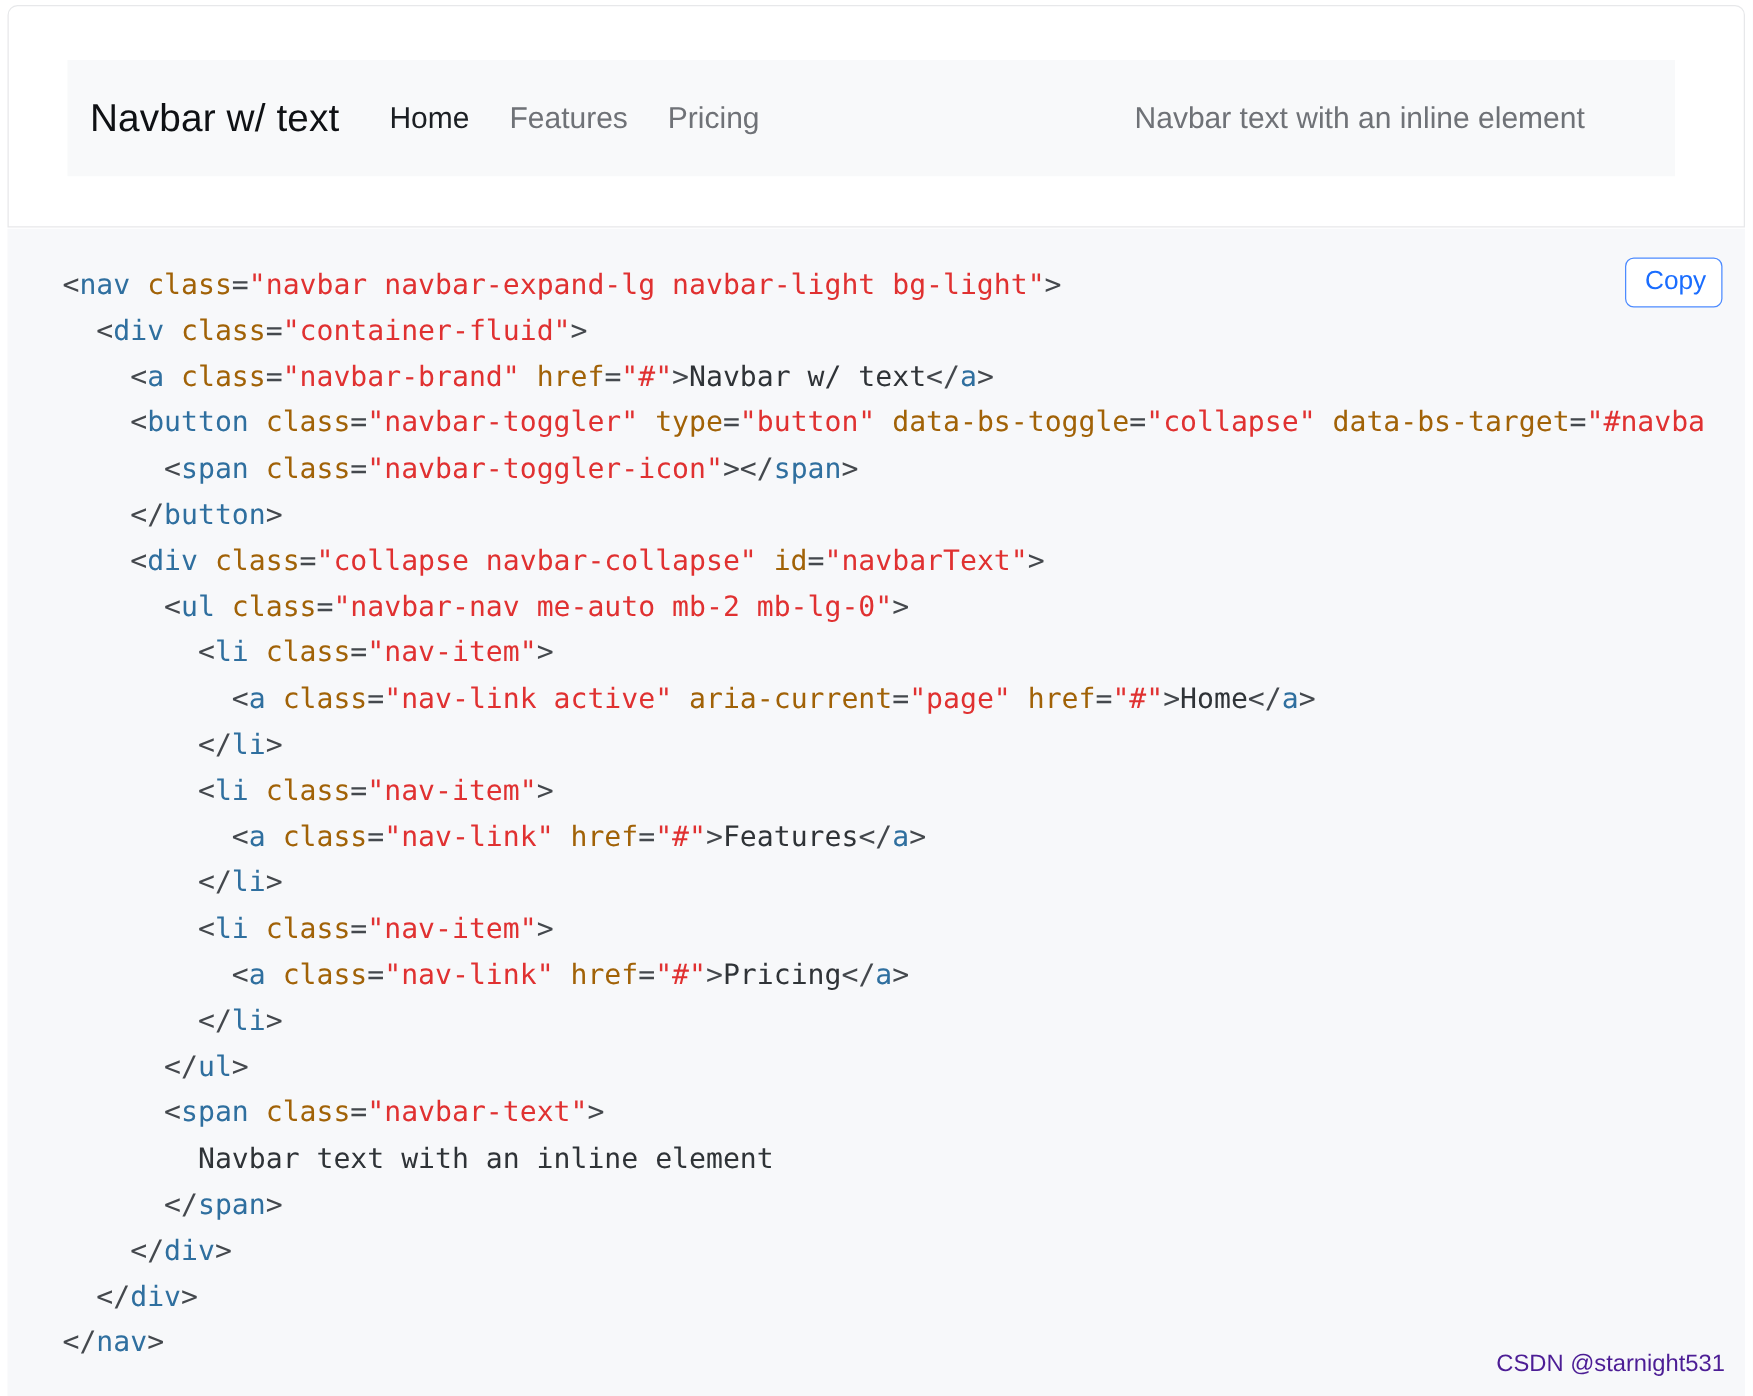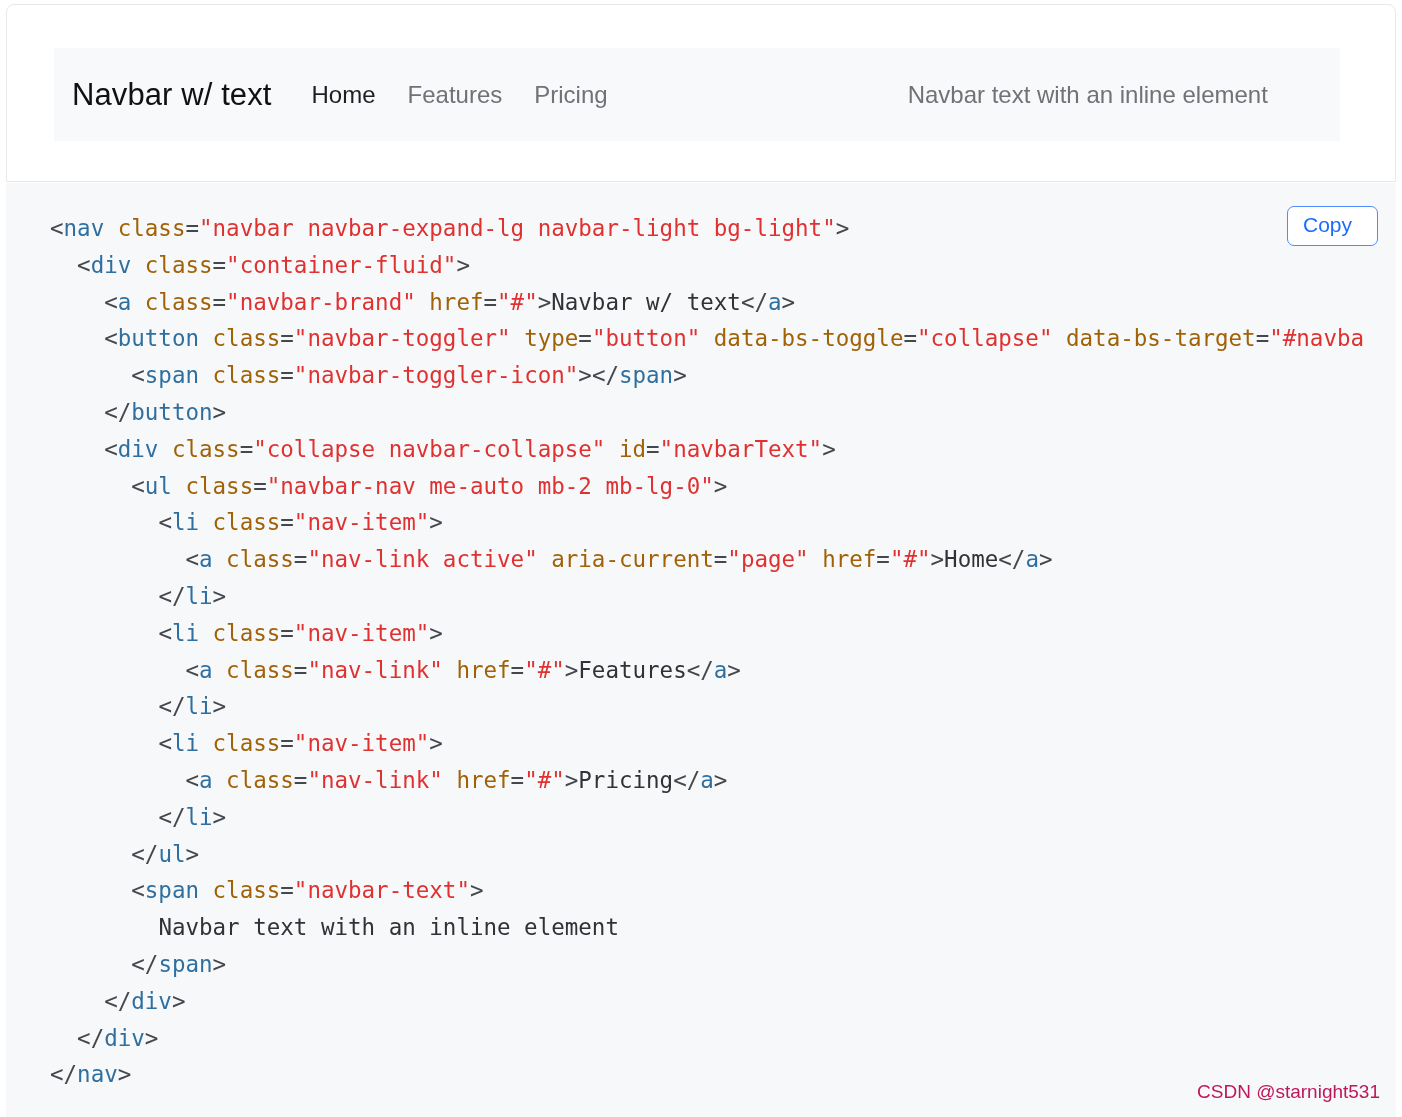--- a/index.html
+++ b/index.html
@@ -87,21 +87,21 @@
     height: 934px;
     box-sizing: border-box;
     background: #f7f8fa;
     overflow: hidden;
   }
 
   .copy-button {
     position: absolute;
     right: 18px;
     top: 23px;
-    padding: 6px 25px 8px 15px;
+    padding: 6px 12px 8px 15px;
     background: #ffffff;
     color: #1a6dff;
     border: 1px solid #4d8bff;
     border-radius: 7px;
     font-family: "Liberation Sans", sans-serif;
     font-size: 21px;
     line-height: 1.15;
     cursor: pointer;
   }
 
@@ -131,21 +131,21 @@
   .t-attr  { color: #a16207; }
   .t-val   { color: #e03131; }
   .t-text  { color: #2f3337; }
 
   .watermark {
     position: absolute;
     right: 16px;
     bottom: 14px;
     font-family: "Liberation Sans", sans-serif;
     font-size: 19px;
-    color: #be185d;
+    color: #4c1d95;
     white-space: nowrap;
   }
 </style>
 </head>
 <body>
 
 <div class="preview-card">
   <div class="navbar">
     <a class="navbar-brand" href="#">Navbar w/ text</a>
     <ul class="navbar-nav">

